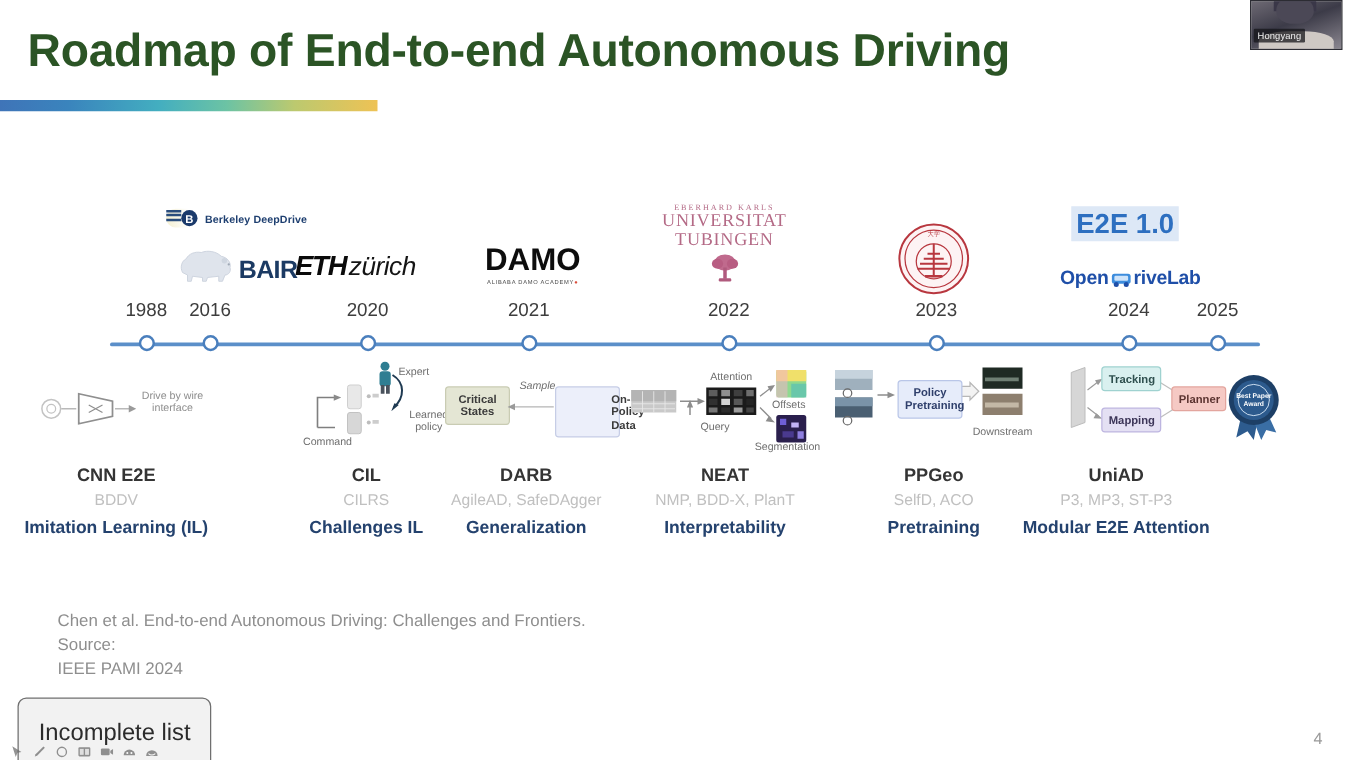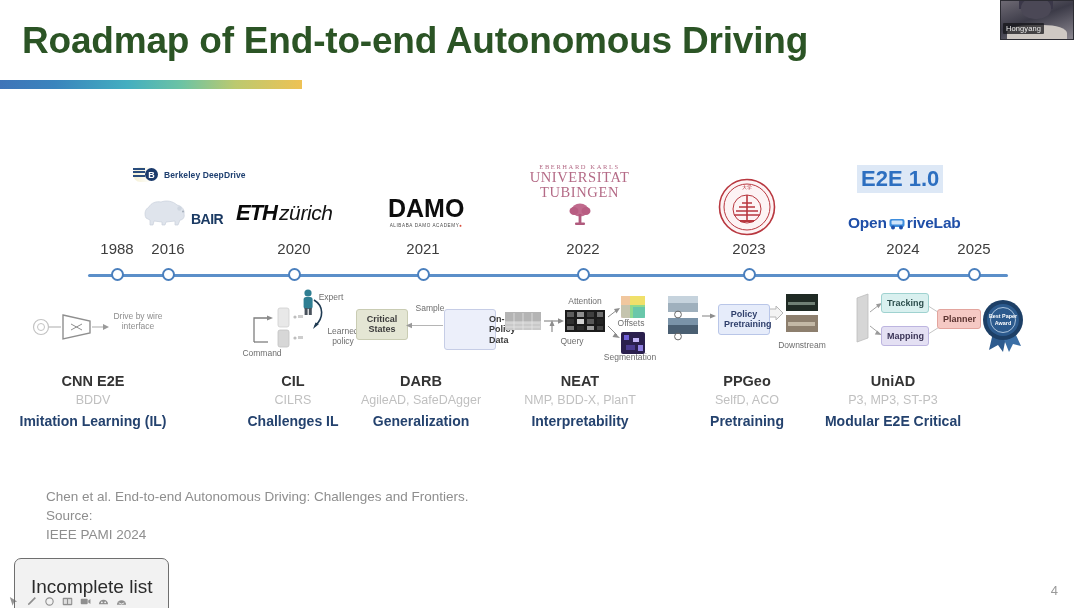--- a/index.html
+++ b/index.html
@@ -63,21 +63,21 @@
     margin-right:1px;
   }
   .bdd-badge .streak{
     position:absolute;left:0;top:4px;width:12px;height:1.5px;background:#2a4d7d;
     box-shadow:0 4px 0 #2a4d7d, 0 -3px 0 #2a4d7d;
   }
   .bdd-text{font-size:8.5px;font-weight:bold;color:#1e3f70;letter-spacing:0.1px;}
 
   .bair-wrap{left:140px;top:196px;display:flex;align-items:flex-end;gap:3px;}
   .bair-bear{width:48px;height:30px;}
-  .bair-text{font-size:14px;font-weight:bold;color:#1b3a63;letter-spacing:-0.5px;line-height:1;}
+  .bair-text{font-size:20px;font-weight:bold;color:#1b3a63;letter-spacing:-0.5px;line-height:1;}
 
   .eth-wrap{left:236px;top:200px;display:flex;align-items:baseline;gap:2px;}
   .eth-a{font-size:22px;font-weight:bold;color:#0a0a0a;font-style:italic;letter-spacing:-1px;}
   .eth-b{font-size:21px;color:#141414;font-style:italic;letter-spacing:-0.4px;}
 
   .damo-wrap{left:388px;top:196px;text-align:center;}
   .damo-a{font-size:25px;font-weight:bold;color:#0d0d0d;letter-spacing:0px;line-height:1;}
   .damo-b{font-size:4.6px;color:#4a4a4a;letter-spacing:0.6px;margin-top:2px;}
   .damo-b .dot{color:#d94f3d;}
 
@@ -284,21 +284,21 @@
     </svg>
     <div class="btxt" style="position:absolute;left:-4px;top:62px;width:44px;">Command</div>
     <div class="btxt" style="position:absolute;left:70px;top:6px;width:34px;">Expert</div>
     <div class="btxt" style="position:absolute;left:62px;top:40px;width:42px;margin-left:16px;">Learned policy</div>
   </div>
 
   <div class="diag" style="left:356px;top:303px;width:140px;height:46px;">
     <div class="box box-critical" style="position:absolute;left:0;top:6px;width:52px;">
       <span>Critical States</span>
     </div>
-    <div class="btxt" style="position:absolute;left:56px;top:0px;width:36px;">Sample</div>
+    <div class="btxt" style="position:absolute;left:56px;top:0px;width:36px;font-style:italic;">Sample</div>
     <div class="thin-line" style="left:55px;top:22px;width:32px;height:1px;"></div>
     <svg style="position:absolute;left:50px;top:18px;width:9px;height:9px;" viewBox="0 0 9 9">
       <polygon points="0,4.5 6,1.8 6,7.2" fill="#9a9a9a"></polygon>
     </svg>
     <div class="box box-onpolicy" style="position:absolute;left:88px;top:6px;width:52px;">
       <span>On-Policy Data</span>
     </div>
   </div>
 
   <div class="diag" style="left:503px;top:290px;width:150px;height:70px;">
@@ -416,21 +416,21 @@
         <div class="theme">Interpretability</div>
       </div>
       <div class="col" style="left: 747px; top: 372px; width: 175px;">
         <div class="name">PPGeo</div>
         <div class="sub">SelfD, ACO</div>
         <div class="theme">Pretraining</div>
       </div>
       <div class="col" style="left: 893px; top: 372px; width: 175px;">
         <div class="name">UniAD</div>
         <div class="sub">P3, MP3, ST-P3</div>
-        <div class="theme">Modular E2E Critical</div>
+        <div class="theme">Modular E2E Attention</div>
       </div>
     </div>
 
   <div class="source">
     <div>Chen et al. End-to-end Autonomous Driving: Challenges and Frontiers.</div>
     <div>Source:</div>
     <div>IEEE PAMI 2024</div>
   </div>
 
   <div class="incomplete">Incomplete list</div>

